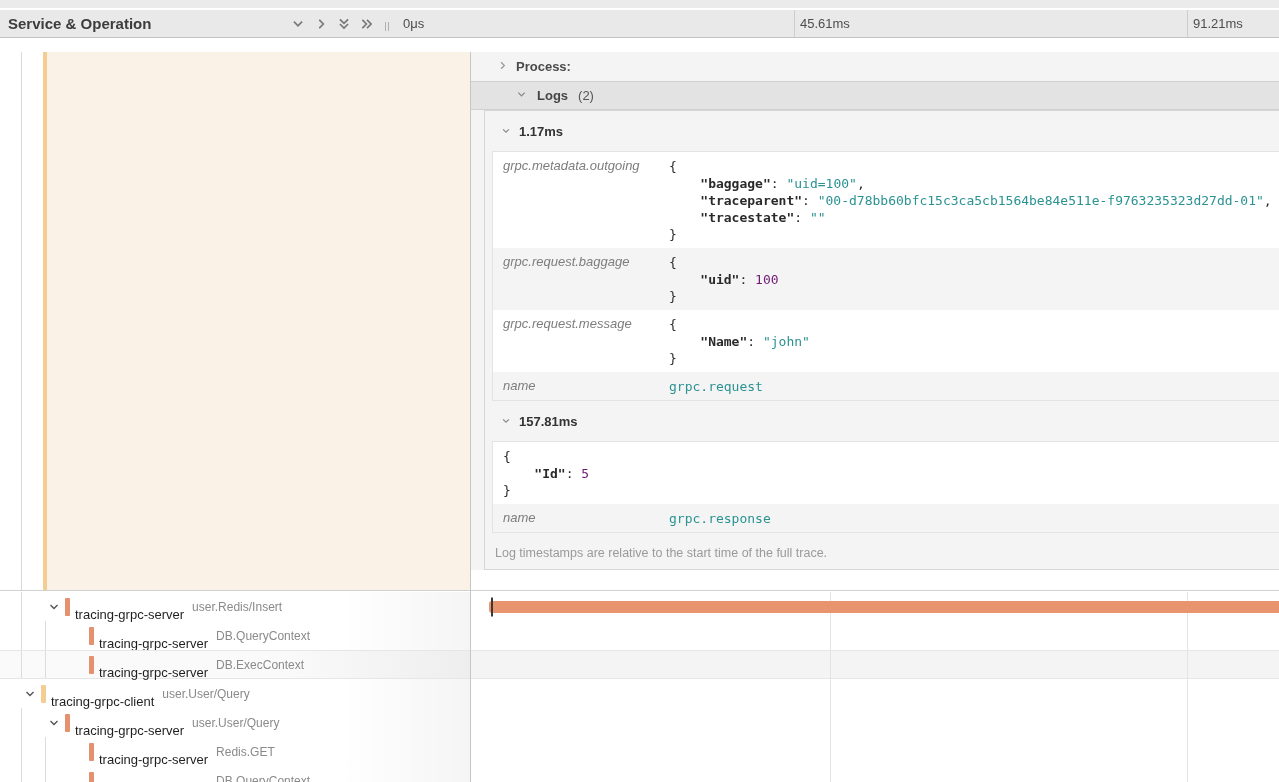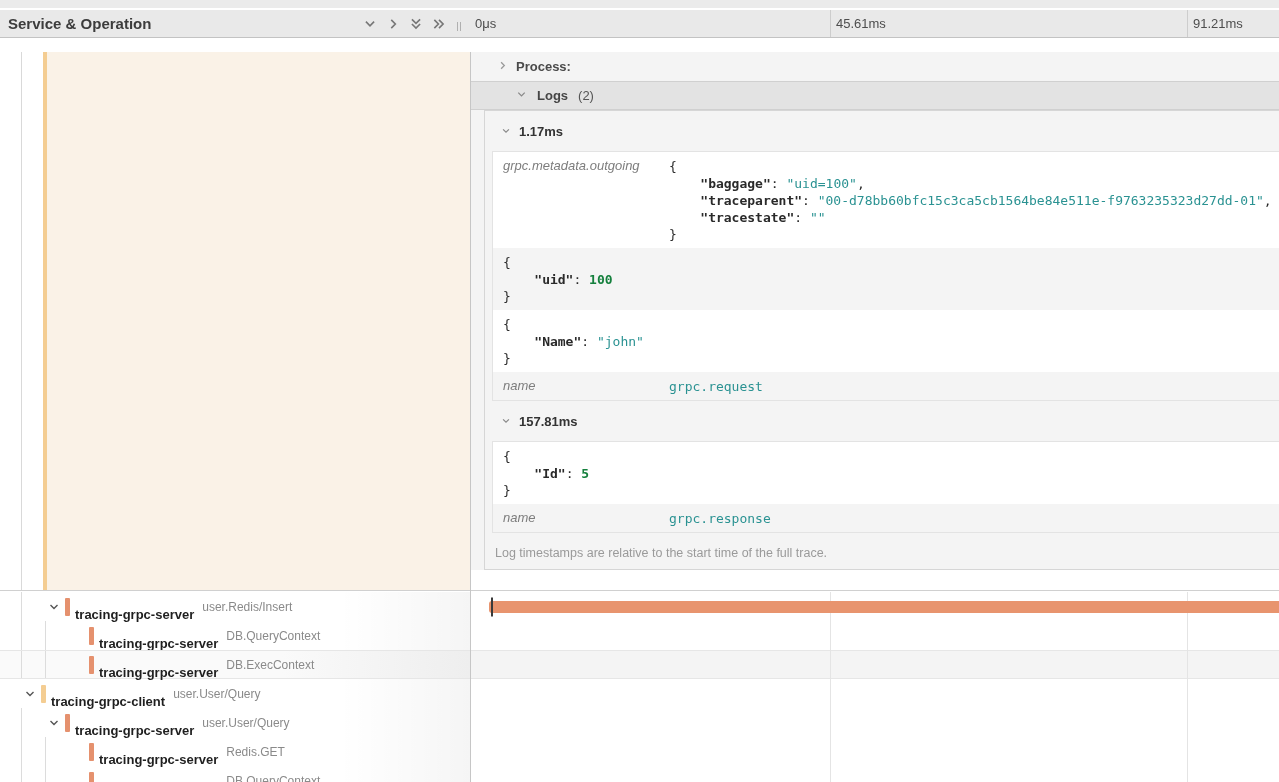--- a/index.html
+++ b/index.html
@@ -10,21 +10,21 @@
   
   #hdr { position:absolute; left:0; top:0; width:100%; height:40px; }
   #hdr-strip { height:10px; background:#ebebeb; border-bottom:2px solid #fff; }
   #hdr-band { display:flex; height:28px; background:#e9e9e9; border-bottom:1px solid #c3c3c3; }
   #hdr-left { width:470px; display:flex; align-items:center; padding:0 6px 0 8px; }
   #hdr-title { font-size:15px; font-weight:bold; color:#3c3c3c; flex:0 0 auto; }
   #hdr-icons { margin-left:auto; display:flex; align-items:center; gap:9px; }
   .hicon { width:14px; height:14px; display:flex; align-items:center; justify-content:center; cursor:pointer; }
   #col-resizer { width:10px; height:14px; margin-left:8px; display:flex; gap:2px; align-items:flex-end; justify-content:center; cursor:col-resize; }
   #col-resizer i { display:block; width:1px; height:9px; background:#b0b0b0; }
-  #hdr-ticks { flex:1; display:flex; }
+  #hdr-ticks { flex:1; display:flex;gap:36px; }
   .tickcell { height:100%; display:flex; align-items:center; padding-left:5px;
               font-size:13px; color:#4d4d4d; border-left:1px solid #cdcdcd; }
   .tickcell:first-child { border-left:none; }
 
   
   #main { position:absolute; left:0; top:52px; width:1279px; height:742px; }
   #vdivider { position:absolute; left:470px; top:0; width:1px; height:742px; background:#c6c6c6; z-index:5; }
 
   
   #topsec { position:absolute; left:0; top:0; width:1279px; height:539px; border-bottom:1px solid #d0d0d0; display:flex; }
@@ -47,34 +47,34 @@
   .log-subhdr { height:40px; display:flex; align-items:center; padding-left:16px; gap:8px; cursor:pointer; }
   .log-subhdr .ts { font-weight:bold; color:#333; font-size:13px; }
   .kv-table { margin-left:7px; width:1200px; border:1px solid #e3e3e3; background:#fff; }
   .kv-row { display:flex; }
   .kv-row.alt { background:#f4f4f4; }
   .kv-key { flex:0 0 166px; padding:6px 0 5px 10px; color:#7d7d7d; font-size:13px;font-style:italic; }
   .kv-val { padding:6px 0 5px 10px; font-family:"DejaVu Sans Mono", monospace;
             font-size:13px; line-height:17px; white-space:pre; color:#2a2a2a; }
   .tok-k { font-weight:bold; color:#2a2a2a; }
   .tok-s { color:#2a9292; }
-  .tok-n { color:#15803d;font-weight:bold; }
+  .tok-n { color:#701a75; }
   #logs-note { height:40px; display:flex; align-items:center; padding-left:10px; color:#9a9a9a; font-size:12.5px; }
 
   
   #rows { position:absolute; left:0; top:540px; width:1279px; height:202px; overflow:hidden; }
   .span-row { position:relative; display:flex; height:29px; cursor:pointer; }
   .row-left { position:relative; width:470px; height:100%; display:flex; align-items:center;
               background:linear-gradient(to right, rgba(0,0,0,0) 72%, rgba(0,0,0,0.04)); }
   .row-right { position:relative; width:809px; height:100%; }
   .span-row.shaded .row-left { background:linear-gradient(to right,#fafafa 60%, #eeeeee); border-top:1px solid #e6e6e6; border-bottom:1px solid #e6e6e6; }
   .span-row.shaded .row-right { background:#f4f4f4; border-top:1px solid #e6e6e6; border-bottom:1px solid #e6e6e6; }
   .svc-bar { position:absolute; top:50%; transform:translateY(-50%); width:5px; height:18px; border-radius:1px; }
   .row-chevron { position:absolute; top:50%; transform:translateY(-50%); width:12px; height:12px; display:flex; align-items:center; justify-content:center; cursor:pointer; }
-  .svc-name { font-size:13px; font-weight:bold; color:#1f1f1f; white-space:nowrap;margin-top:16px; }
+  .svc-name { font-size:13px; font-weight:normal; color:#1f1f1f; white-space:nowrap;margin-top:16px; }
   .op-name { font-size:12px; color:#8a8a8a; margin-left:8px; white-space:nowrap; }
   .rguide { position:absolute; top:0; width:1px; height:100%; background:#dcdcdc; }
 
   #grid-overlay { position:absolute; left:470px; top:540px; width:809px; height:202px; pointer-events:none; z-index:2; }
   .gridline { position:absolute; top:0; width:1px; height:100%; background:#e4e4e4; }
 
   .tl-bar { position:absolute; left:19px; right:-5px; top:50%; transform:translateY(-50%); height:12px; border-radius:3px; z-index:3; cursor:pointer; }
   .tl-tick { position:absolute; left:21px; top:50%; transform:translateY(-50%); width:2px; height:19px; background:#3a3a3a; z-index:4; }
 </style>
 </head>
@@ -158,25 +158,27 @@
             <div class="kv-table">
               <div class="kv-row">
                 <div class="kv-key">grpc.metadata.outgoing</div>
                 <div class="kv-val"><span class="tok-p">{</span>
 <span class="tok-p">    </span><span class="tok-k">"baggage"</span><span class="tok-p">: </span><span class="tok-s">"uid=100"</span><span class="tok-p">,</span>
 <span class="tok-p">    </span><span class="tok-k">"traceparent"</span><span class="tok-p">: </span><span class="tok-s">"00-d78bb60bfc15c3ca5cb1564be84e511e-f9763235323d27dd-01"</span><span class="tok-p">,</span>
 <span class="tok-p">    </span><span class="tok-k">"tracestate"</span><span class="tok-p">: </span><span class="tok-s">""</span>
 <span class="tok-p">}</span></div>
               </div>
               <div class="kv-row alt">
+                <div class="kv-key">grpc.request.baggage</div>
                 <div class="kv-val"><span class="tok-p">{</span>
 <span class="tok-p">    </span><span class="tok-k">"uid"</span><span class="tok-p">: </span><span class="tok-n">100</span>
 <span class="tok-p">}</span></div>
               </div>
               <div class="kv-row">
+                <div class="kv-key">grpc.request.message</div>
                 <div class="kv-val"><span class="tok-p">{</span>
 <span class="tok-p">    </span><span class="tok-k">"Name"</span><span class="tok-p">: </span><span class="tok-s">"john"</span>
 <span class="tok-p">}</span></div>
               </div>
               <div class="kv-row alt">
                 <div class="kv-key">name</div>
                 <div class="kv-val"><span class="tok-s">grpc.request</span></div>
               </div>
             </div>
             <div class="log-subhdr">

